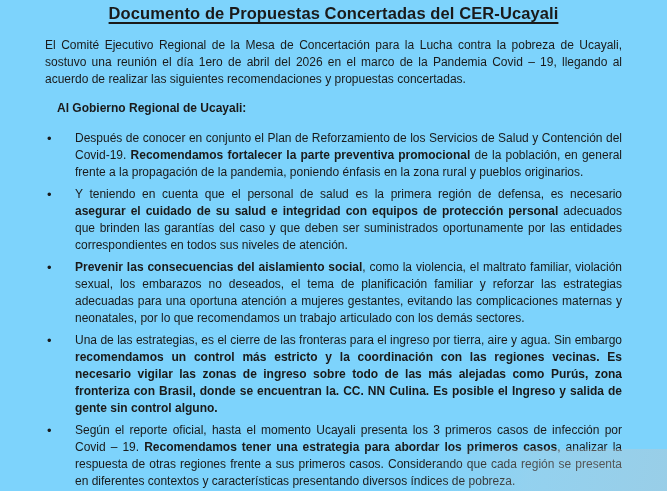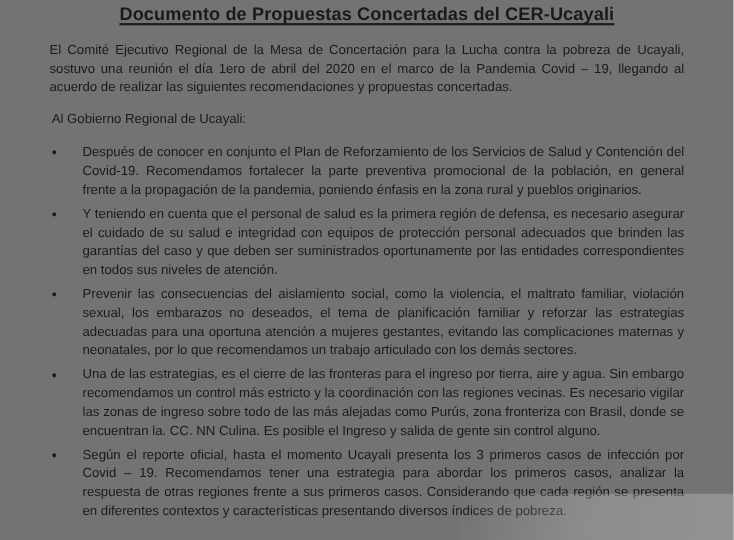--- a/index.html
+++ b/index.html
@@ -4,21 +4,21 @@
 <style>
   html, body {
     margin: 0;
     padding: 0;
     background: #ffffff;
   }
   .page {
     position: relative;
     width: 667px;
     height: 491px;
-    background: #737373;
+    background: #7dd3fc;
     color: #1a1a1a;
     font-family: "Liberation Sans", sans-serif;
     font-size: 12px;
     line-height: 17px;
     overflow: hidden;
     box-sizing: border-box;
     padding: 3px 45px 0 45px;
   }
   .doc-title {
     text-align: center;
@@ -29,59 +29,59 @@
     text-decoration-thickness: 2px;
     text-underline-offset: 3px;
     margin: 0 0 13px 0;
     letter-spacing: 0.1px;
   }
   .para {
     text-align: justify;
     margin: 0 0 12px 0;
   }
   .section-heading {
-    font-weight: normal;
-    margin: 0 0 13px 2px;
+    font-weight: bold;
+    margin: 0 0 13px 12px;
   }
   ul.bullet-list {
     margin: 0;
     padding: 0 0 0 30px;
     list-style: none;
   }
   ul.bullet-list li {
     position: relative;
     text-align: justify;
     margin: 0 0 5px 0;
   }
   ul.bullet-list li::before {
     content: "\2022";
     position: absolute;
     left: -28px;
     top: 0;
     font-size: 13px;
   }
-  .b { font-weight: normal; }
+  .b { font-weight: bold; }
   .scan-shadow {
     position: absolute;
     right: 0;
     bottom: 0;
     width: 250px;
     height: 42px;
     background: linear-gradient(100deg, rgba(200,200,200,0) 0%, rgba(205,205,205,0.28) 45%, rgba(198,198,198,0.38) 100%);
     pointer-events: none;
   }
 </style>
 </head>
 <body>
 
 <div class="page">
 
   <h1 class="doc-title">Documento de Propuestas Concertadas del CER-Ucayali</h1>
 
-  <p class="para">El Comité Ejecutivo Regional de la Mesa de Concertación para la Lucha contra la pobreza de Ucayali, sostuvo una reunión el día 1ero de abril del 2020 en el marco de la Pandemia Covid – 19, llegando al acuerdo de realizar las siguientes recomendaciones y propuestas concertadas.</p>
+  <p class="para">El Comité Ejecutivo Regional de la Mesa de Concertación para la Lucha contra la pobreza de Ucayali, sostuvo una reunión el día 1ero de abril del 2026 en el marco de la Pandemia Covid – 19, llegando al acuerdo de realizar las siguientes recomendaciones y propuestas concertadas.</p>
 
   <p class="para section-heading">Al Gobierno Regional de Ucayali:</p>
 
   <ul class="bullet-list">
 
     <li>
       <span>Después de conocer en conjunto el Plan de Reforzamiento de los Servicios de Salud y Contención del Covid-19. </span><span class="b">Recomendamos fortalecer la parte preventiva promocional</span><span> de la población, en general frente a la propagación de la pandemia, poniendo énfasis en la zona rural y pueblos originarios.</span>
     </li>
 
     <li>

